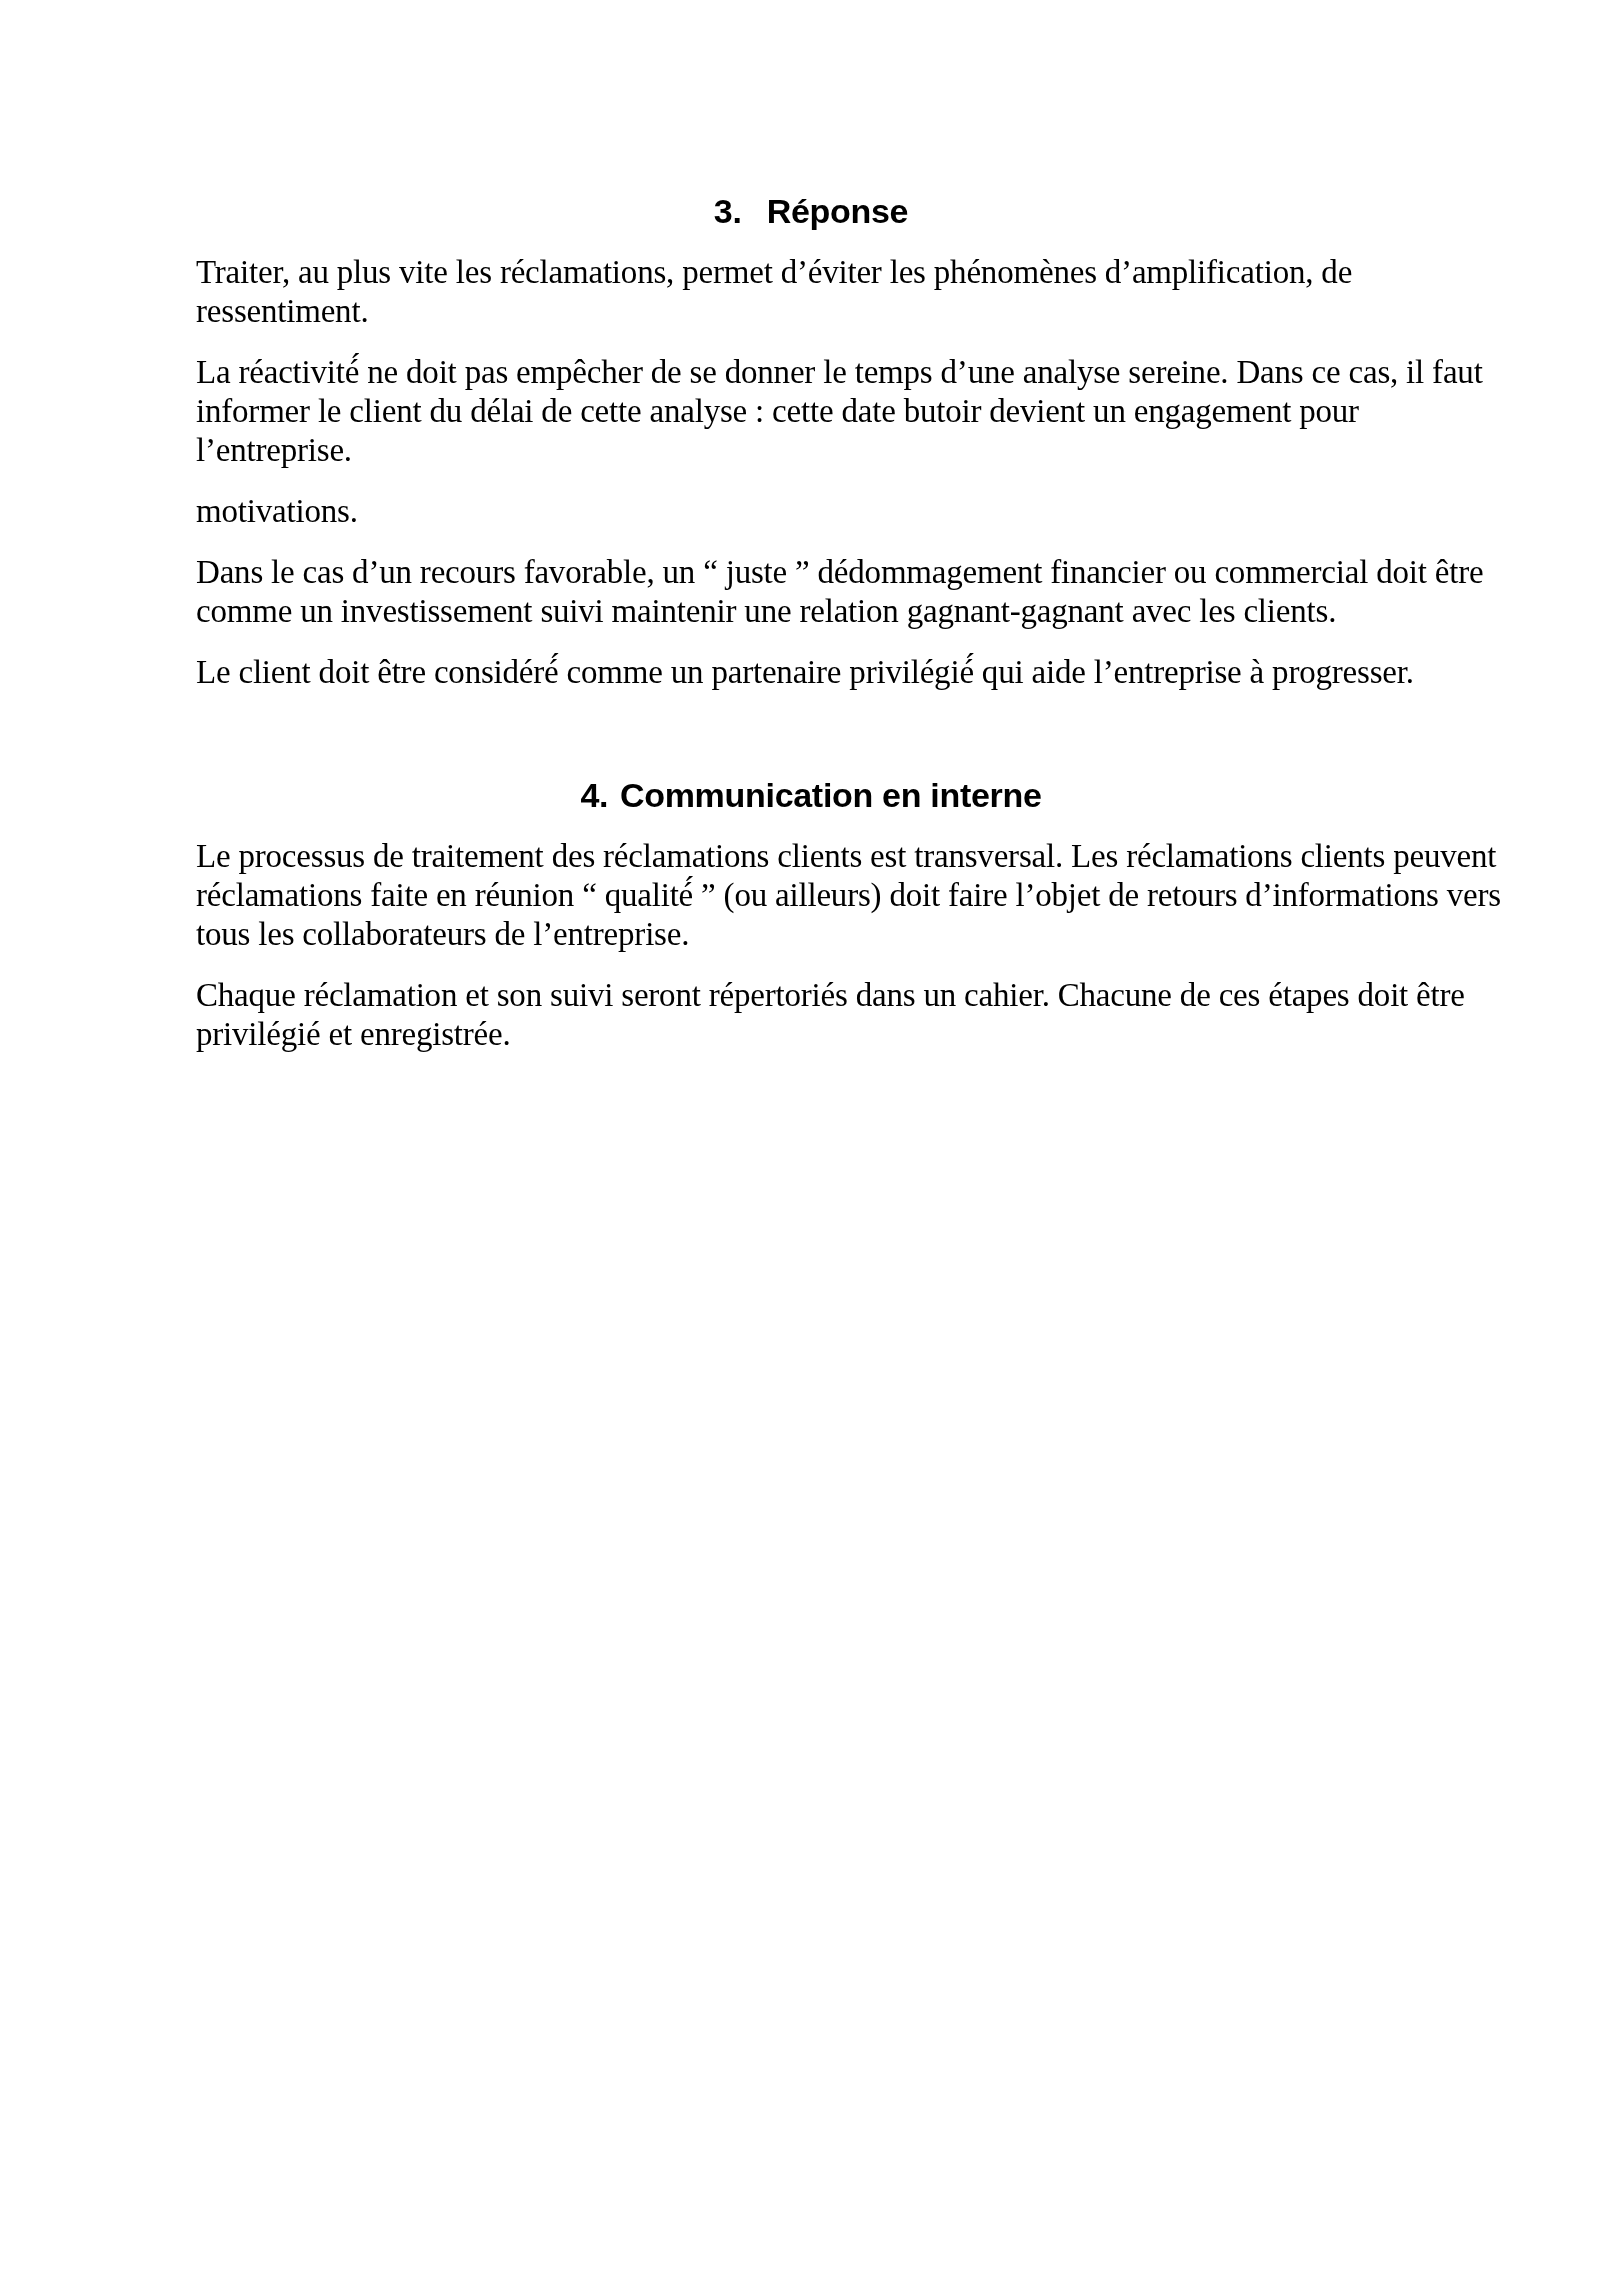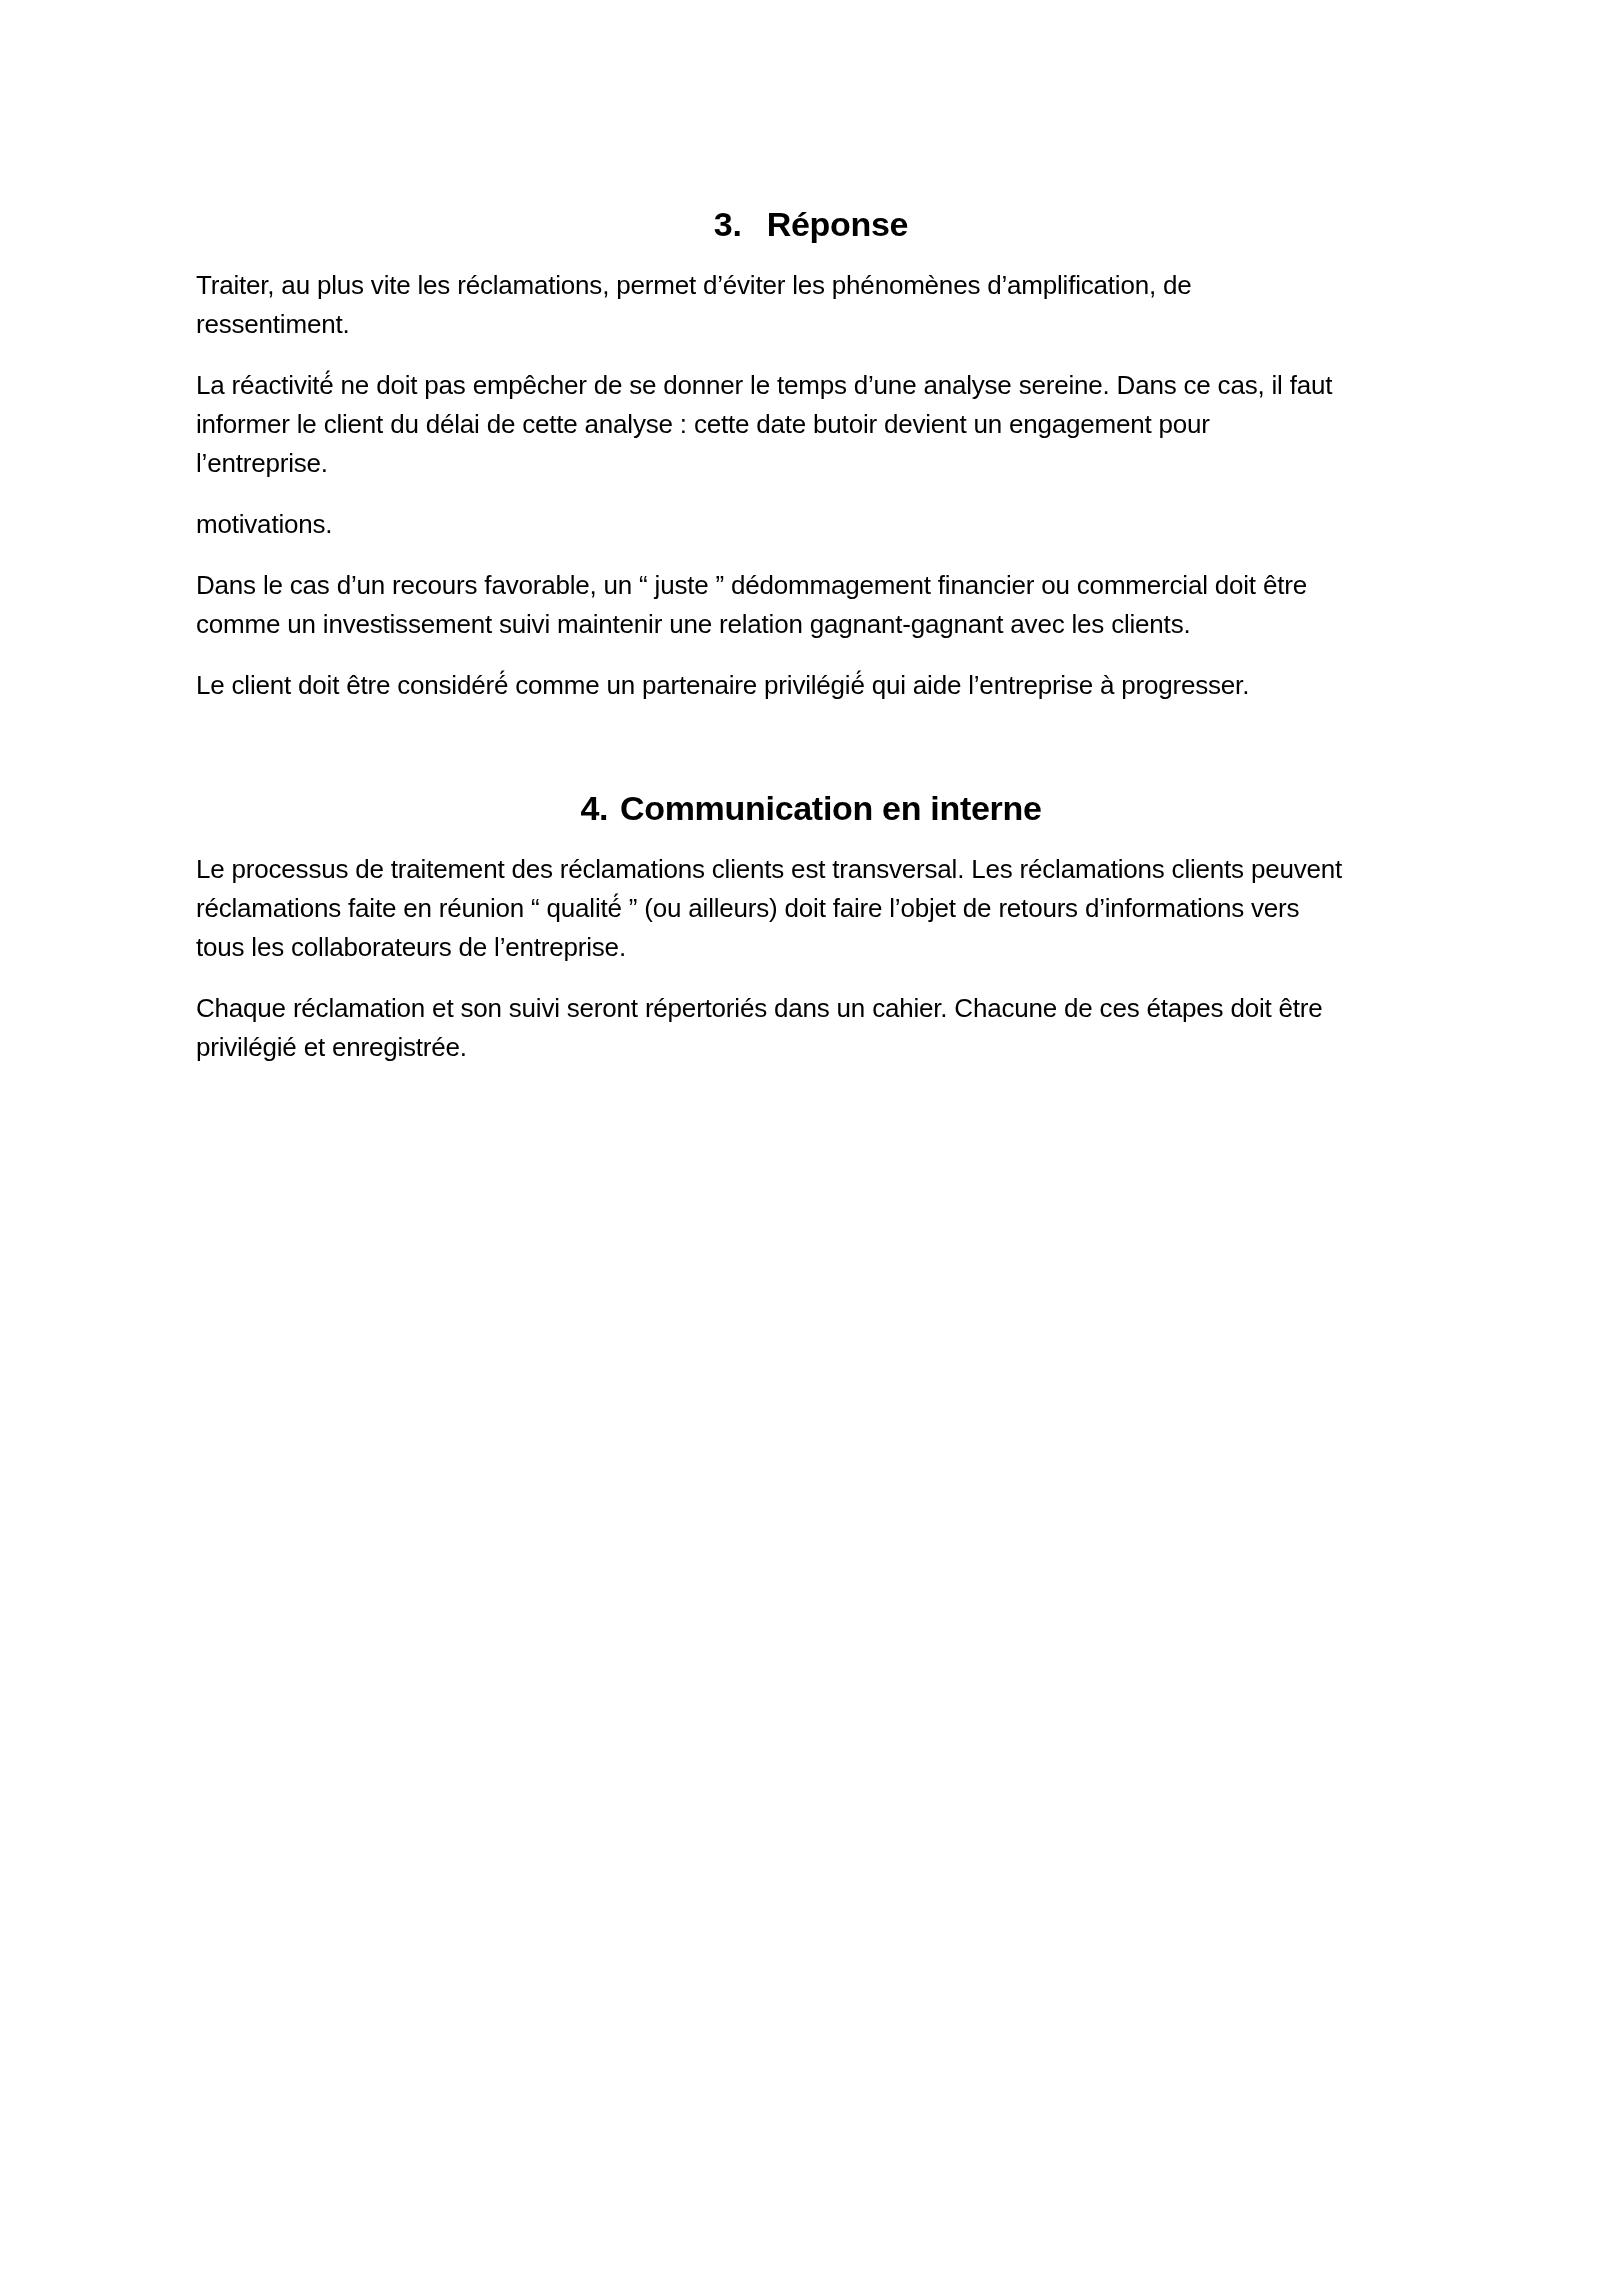--- a/index.html
+++ b/index.html
@@ -11,42 +11,43 @@
     position: relative;
     width: 1623px;
     height: 2295px;
     background: #ffffff;
     overflow: hidden;
     font-family: "Liberation Sans", "DejaVu Sans", sans-serif;
     color: #000000;
   }
   .content {
     position: absolute;
-    top: 205px;
+    top: 192px;
     left: 196px;
     width: 1230px;
   }
   .doc-heading {
     font-size: 34px;
     font-weight: 700;
     line-height: 39px;
     text-align: center;
     margin: 0 0 22px 0;
     letter-spacing: -0.3px;
   }
   .doc-heading .hnum { display: inline-block; }
   .doc-heading .hlabel { display: inline-block; }
   .doc-heading .gap-lg { margin-left: 25px; }
   .doc-heading .gap-sm { margin-left: 11.8px; }
   .heading-sect4 { margin-top: 84px; }
   p.para {
     margin: 0 0 22px 0;
-    font-size: 26px;
+    font-size: 33px;
     line-height: 39px;
     letter-spacing: -0.2px;
+    font-family: Liberation Serif, serif;
   }
   .line { display: block; white-space: pre; }
 </style>
 </head>
 <body>
 
 <div class="page">
   <div class="content">
 
     <div class="doc-heading">

